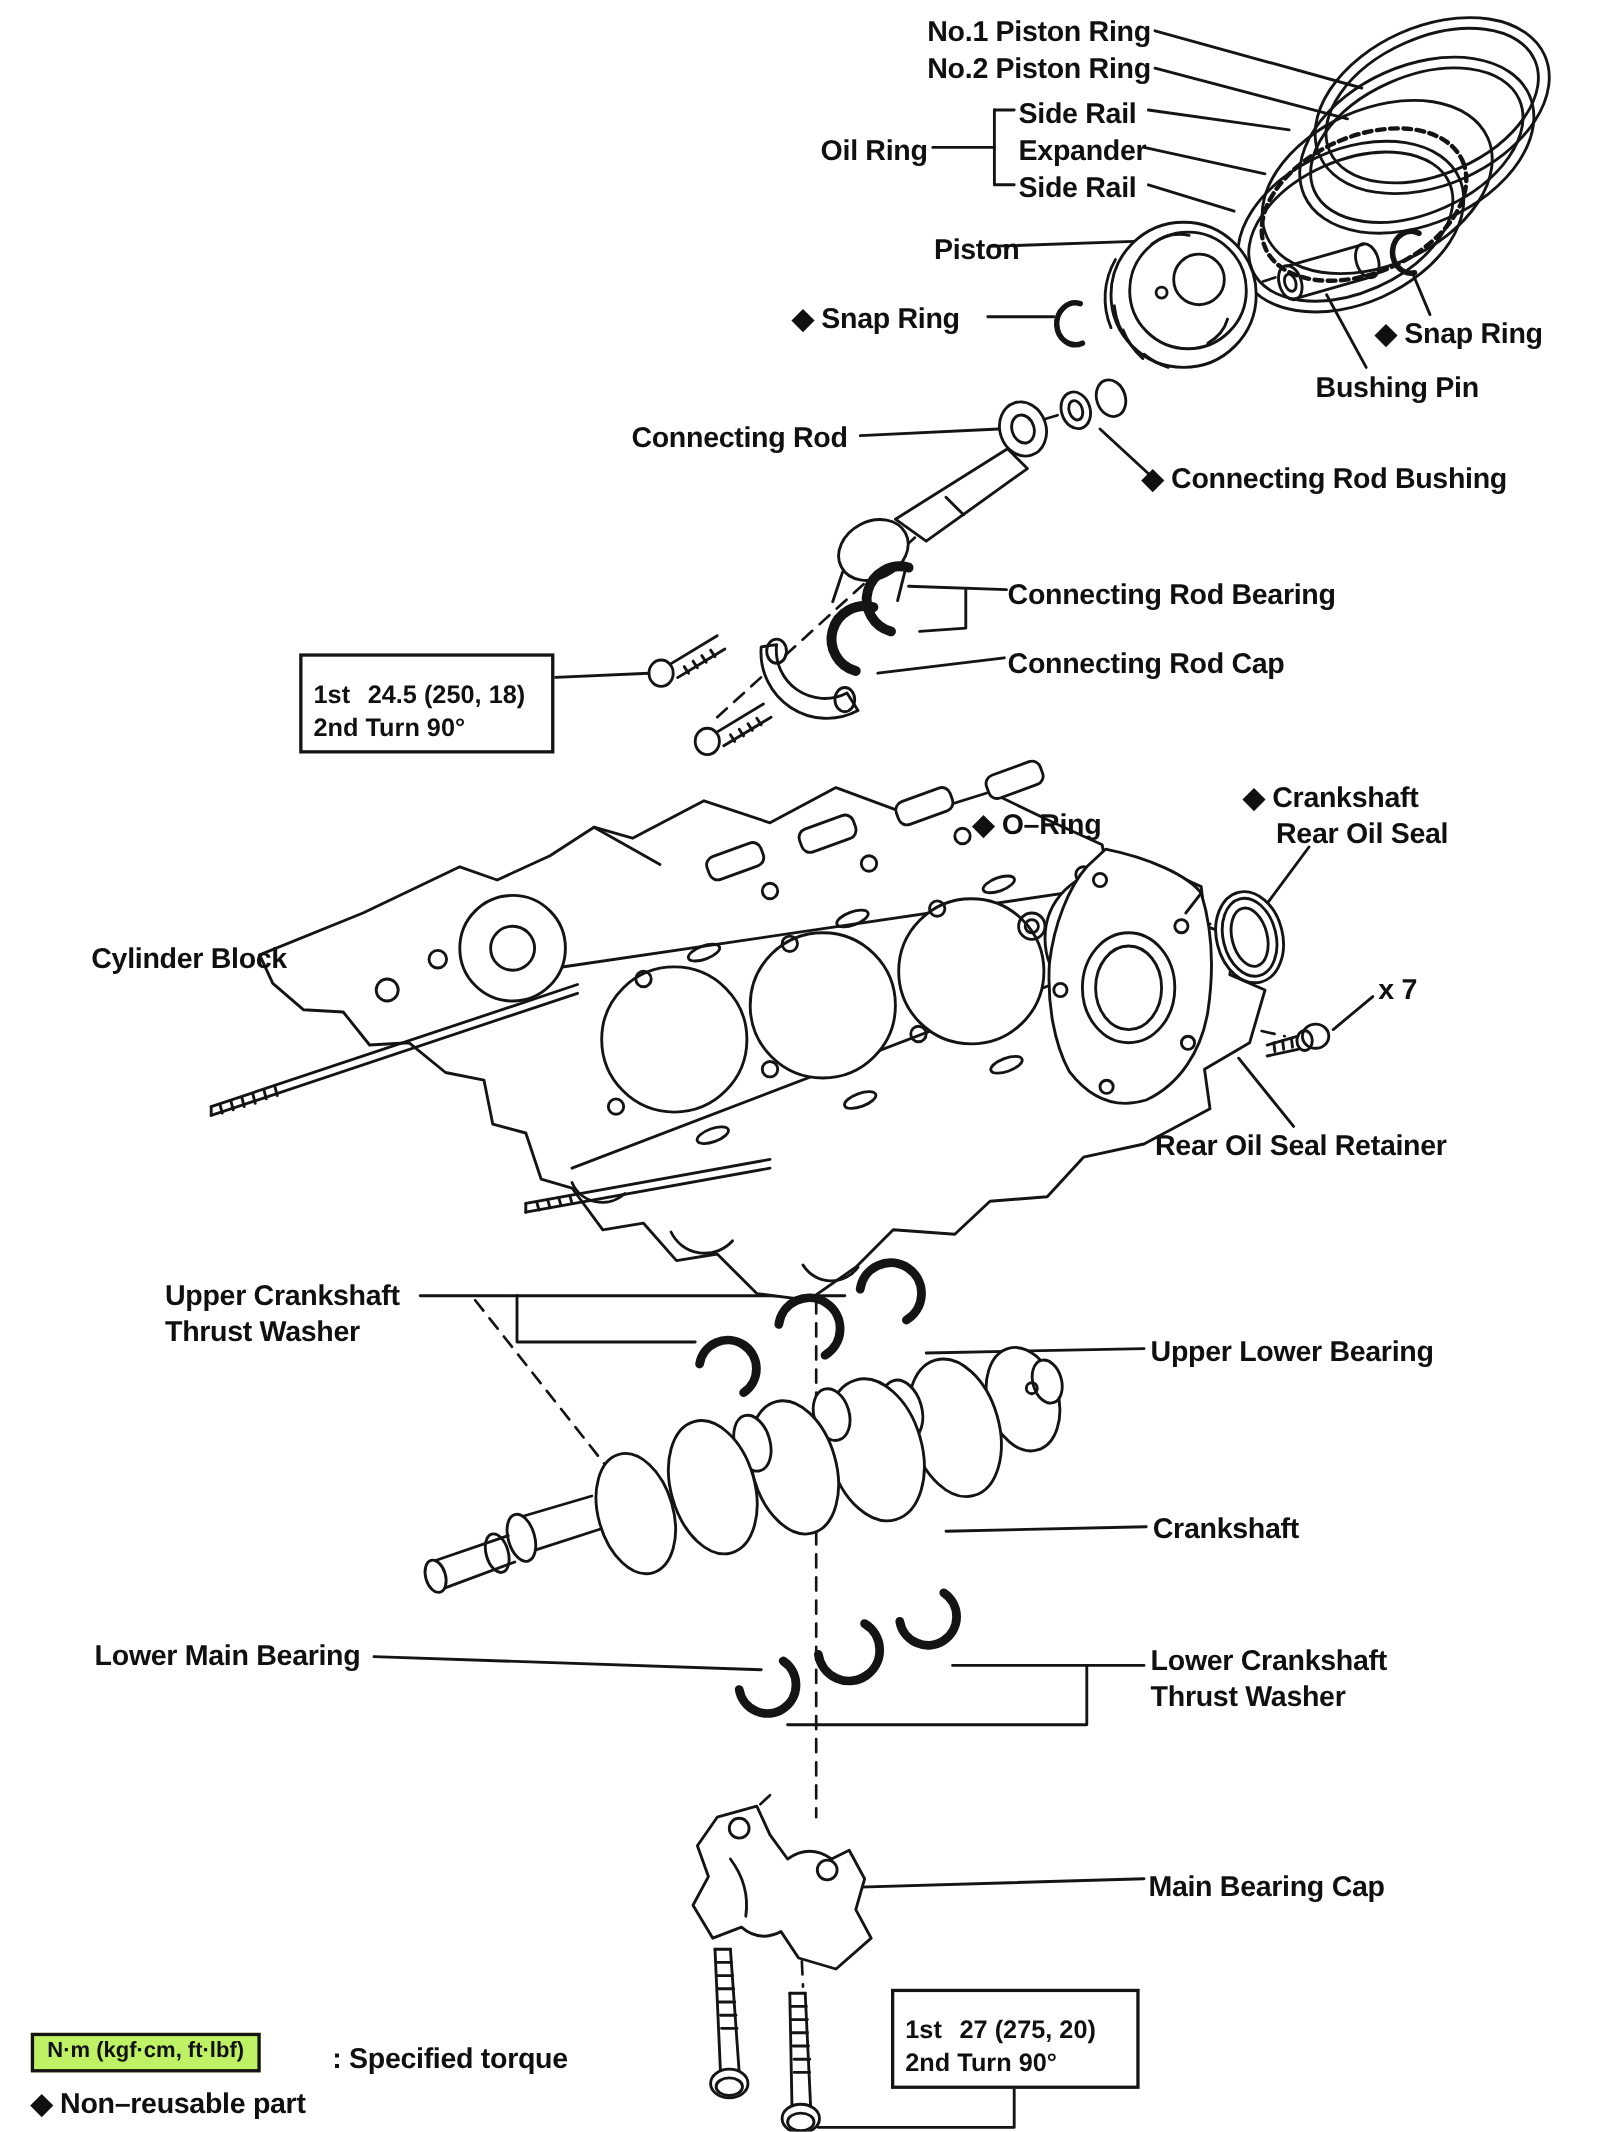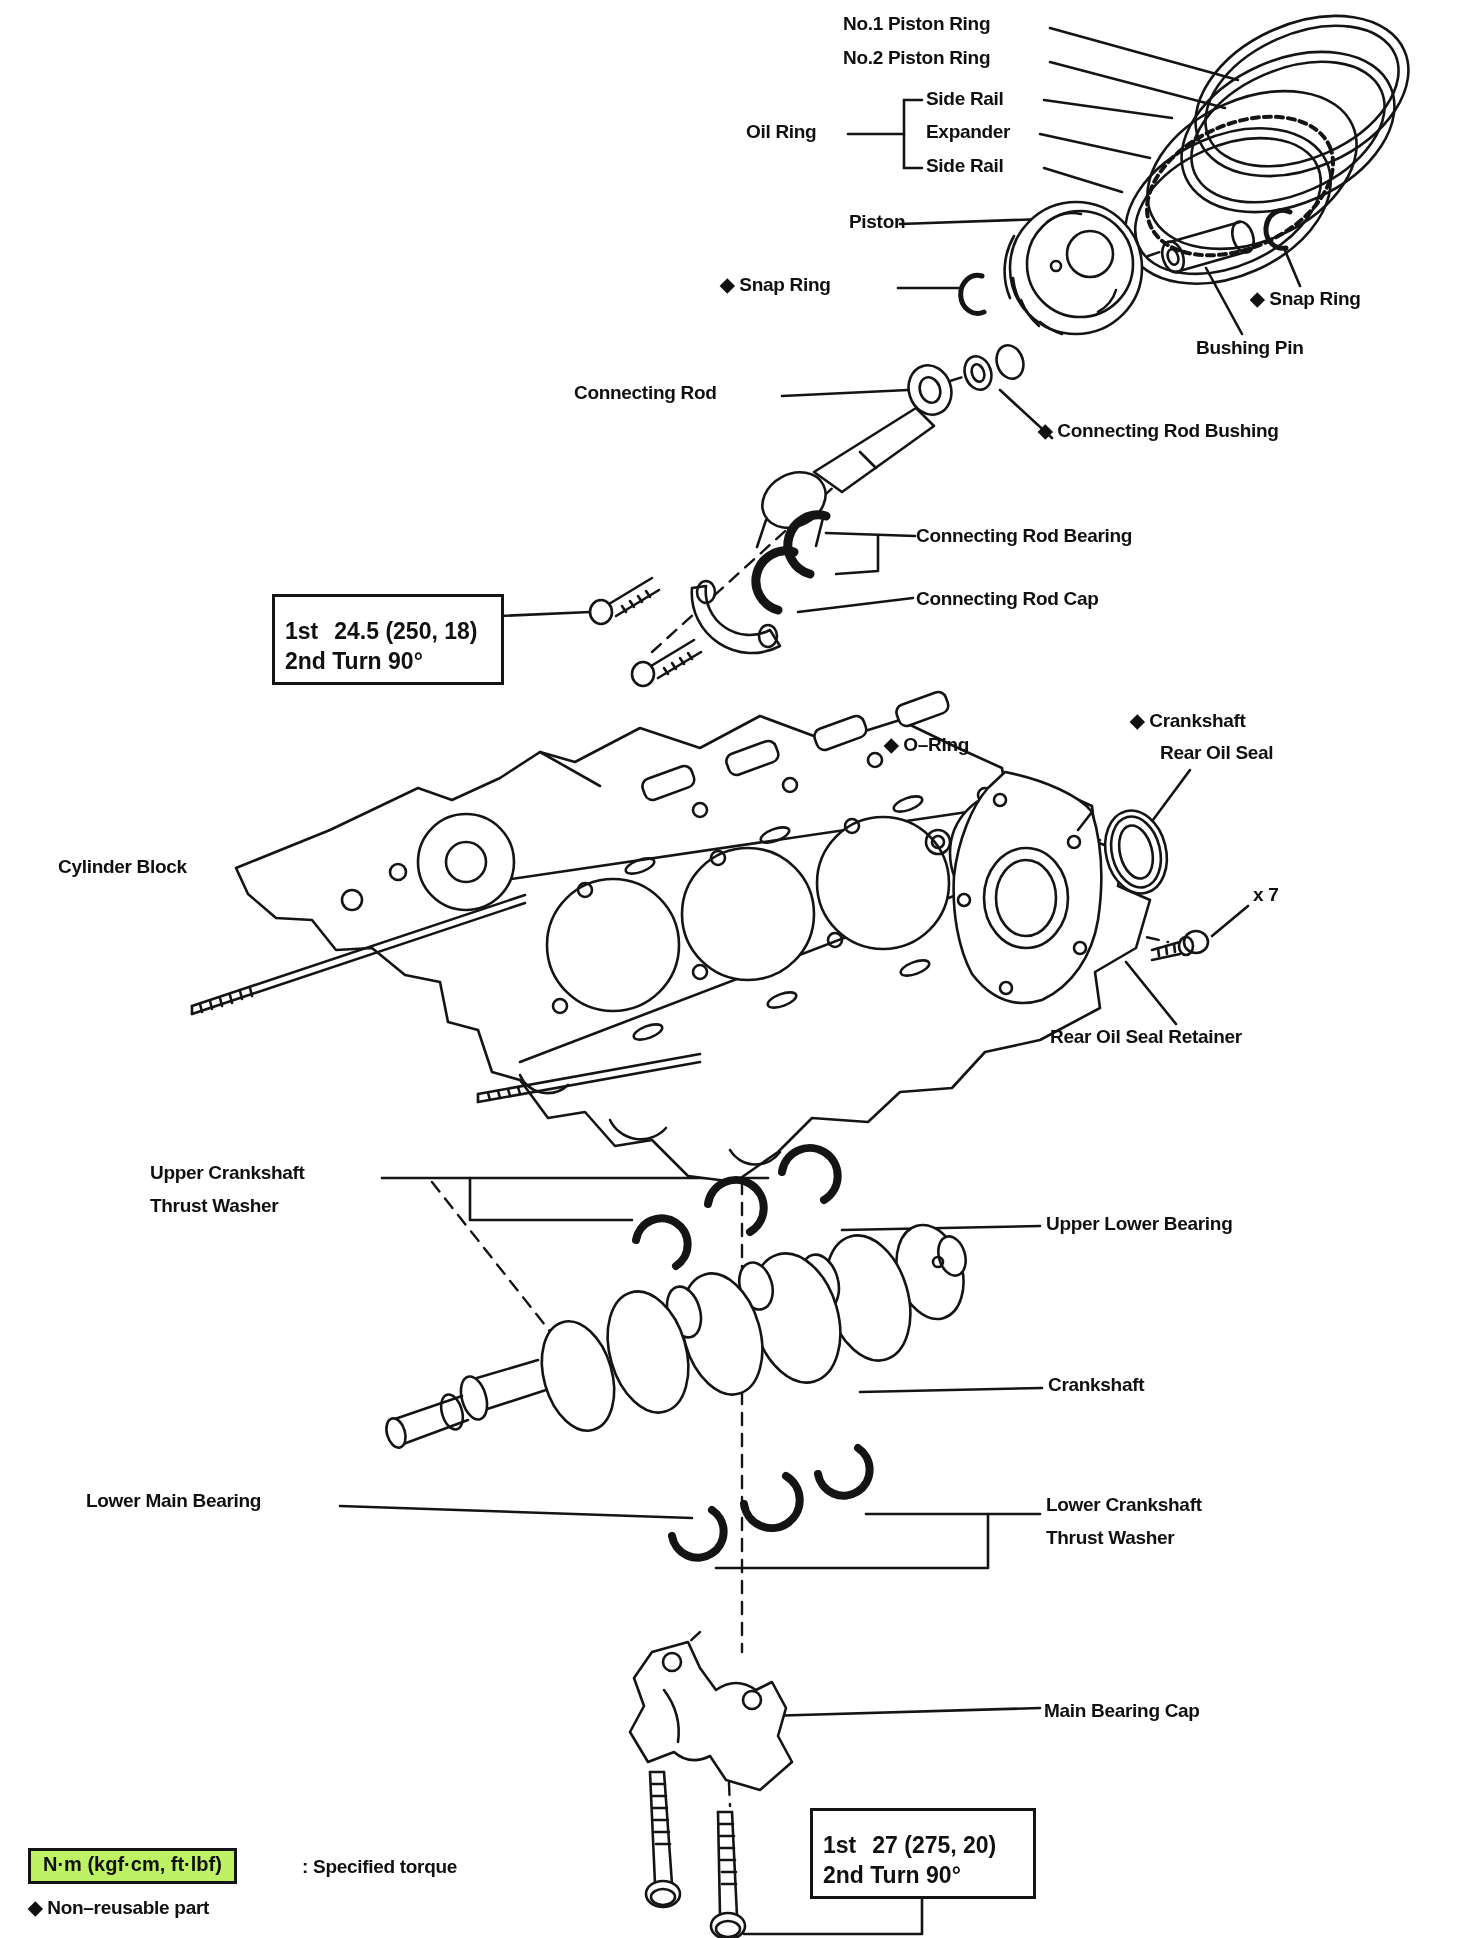--- a/index.html
+++ b/index.html
@@ -1,19 +1,19 @@
 <!DOCTYPE html>
 <html><head>
 <meta charset="utf-8">
 <style>
   html,body{margin:0;padding:0;background:#fff;}
   .stage{position:relative;width:1472px;height:1938px;background:#fff;overflow:hidden;
          font-family:"Liberation Sans",sans-serif;color:#111;}
   svg{position:absolute;left:0;top:0;}
-  .lbl{position:absolute;font-weight:700;font-size:19px;line-height:1.2;letter-spacing:-0.3px;
+  .lbl{position:absolute;font-weight:700;font-size:26px;line-height:1.2;letter-spacing:-0.3px;
        white-space:nowrap;color:#101010;}
   .tbox{position:absolute;border:3px solid #141414;padding:20px 10px 5px 10px;background:#fff;
         font-weight:700;font-size:23px;line-height:1.3;color:#101010;}
   .tbox .v{margin-left:16px;}
   .legendbox{position:absolute;border:3px solid #141414;background:#bef264;padding:2px 12px 5px 12px;
         font-weight:700;font-size:20px;color:#101010;white-space:nowrap;}
 </style>
 </head>
 <body>
 
@@ -409,21 +409,21 @@
 <div class="lbl" style="left:926px;top:121px">Expander</div>
 <div class="lbl" style="left:926px;top:155px">Side Rail</div>
 <div class="lbl" style="left:849px;top:211px">Piston</div>
 <div class="lbl" style="left:720px;top:274px">◆ Snap Ring</div>
 <div class="lbl" style="left:1250px;top:288px">◆ Snap Ring</div>
 <div class="lbl" style="left:1196px;top:337px">Bushing Pin</div>
 <div class="lbl" style="left:574px;top:382px">Connecting Rod</div>
 <div class="lbl" style="left:1038px;top:420px">◆ Connecting Rod Bushing</div>
 <div class="lbl" style="left:916px;top:525px">Connecting Rod Bearing</div>
 <div class="lbl" style="left:916px;top:588px">Connecting Rod Cap</div>
-<div class="lbl" style="left:58px;top:856px">Cylinder Block</div>
+<div class="lbl" style="left:83px;top:856px">Cylinder Block</div>
 <div class="lbl" style="left:884px;top:734px">◆ O–Ring</div>
 <div class="lbl" style="left:1130px;top:710px">◆ Crankshaft</div>
 <div class="lbl" style="left:1160px;top:742px">Rear Oil Seal</div>
 <div class="lbl" style="left:1253px;top:884px">x 7</div>
 <div class="lbl" style="left:1050px;top:1026px">Rear Oil Seal Retainer</div>
 <div class="lbl" style="left:150px;top:1162px">Upper Crankshaft</div>
 <div class="lbl" style="left:150px;top:1195px">Thrust Washer</div>
 <div class="lbl" style="left:1046px;top:1213px">Upper Lower Bearing</div>
 <div class="lbl" style="left:1048px;top:1374px">Crankshaft</div>
 <div class="lbl" style="left:86px;top:1490px">Lower Main Bearing</div>

